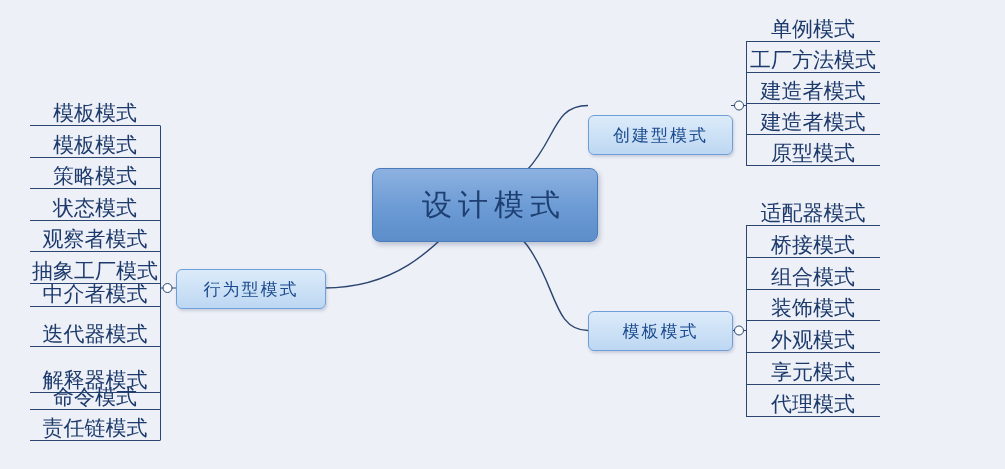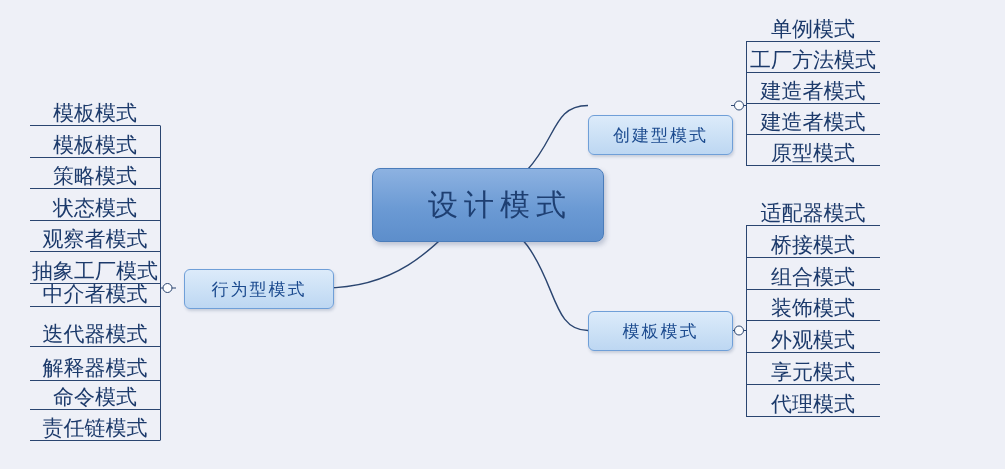--- a/index.html
+++ b/index.html
@@ -19,42 +19,42 @@
   .root-topic {
     position: absolute;
     left: 372px; top: 168px;
     width: 206px; height: 72px;
     background: linear-gradient(180deg, #8db2e1 0%, #6b9ad4 55%, #5d8ecb 100%);
     border: 1px solid #4a7cba;
     border-radius: 8px;
     display: flex; align-items: center; justify-content: center;
     font-size: 30px;
     letter-spacing: 6px;
-    padding-left: 24px;
+    padding-left: 18px;
     color: #1e3f72;
     box-shadow: 2px 3px 5px rgba(60, 80, 120, 0.28);
     cursor: default;
   }
 
   .branch-topic {
     position: absolute;
     height: 38px;
     background: linear-gradient(180deg, #dcebfa 0%, #bdd7f2 100%);
     border: 1px solid #6f9fd8;
     border-radius: 6px;
     display: flex; align-items: center; justify-content: center;
     font-size: 17px;
     letter-spacing: 2px;
     color: #1b4a8e;
     box-shadow: 1px 2px 3px rgba(60, 80, 120, 0.22);
     cursor: default;
   }
   #branch-creational { left: 588px; top: 86px;  width: 143px; margin-top: 29px; }
   #branch-structural { left: 588px; top: 311px; width: 143px; }
-  #branch-behavioral { left: 176px; top: 269px; width: 148px; margin-left: 8px; }
+  #branch-behavioral { left: 176px; top: 269px; width: 148px; }
 
   .leaf {
     position: absolute;
     height: 24px;
     line-height: 23px;
     border-bottom: 1px solid #2a4570;
     text-align: center;
     font-size: 21px;
     color: #1c3a6b;
     cursor: default;
@@ -108,17 +108,17 @@
   <div class="leaf r" style="top:392px">代理模式</div>
 
   <div class="leaf l" style="top:101px">模板模式</div>
   <div class="leaf l" style="top:133px">模板模式</div>
   <div class="leaf l" style="top:164px">策略模式</div>
   <div class="leaf l" style="top:196px">状态模式</div>
   <div class="leaf l" style="top:227px">观察者模式</div>
   <div class="leaf l" style="top:259px">抽象工厂模式</div>
   <div class="leaf l" style="top:282px">中介者模式</div>
   <div class="leaf l" style="top:322px">迭代器模式</div>
-  <div class="leaf l" style="top:356px">解释器模式</div>
+  <div class="leaf l" style="top:368px">解释器模式</div>
   <div class="leaf l" style="top:385px">命令模式</div>
   <div class="leaf l" style="top:416px">责任链模式</div>
 
 </div>
 
 </body></html>

